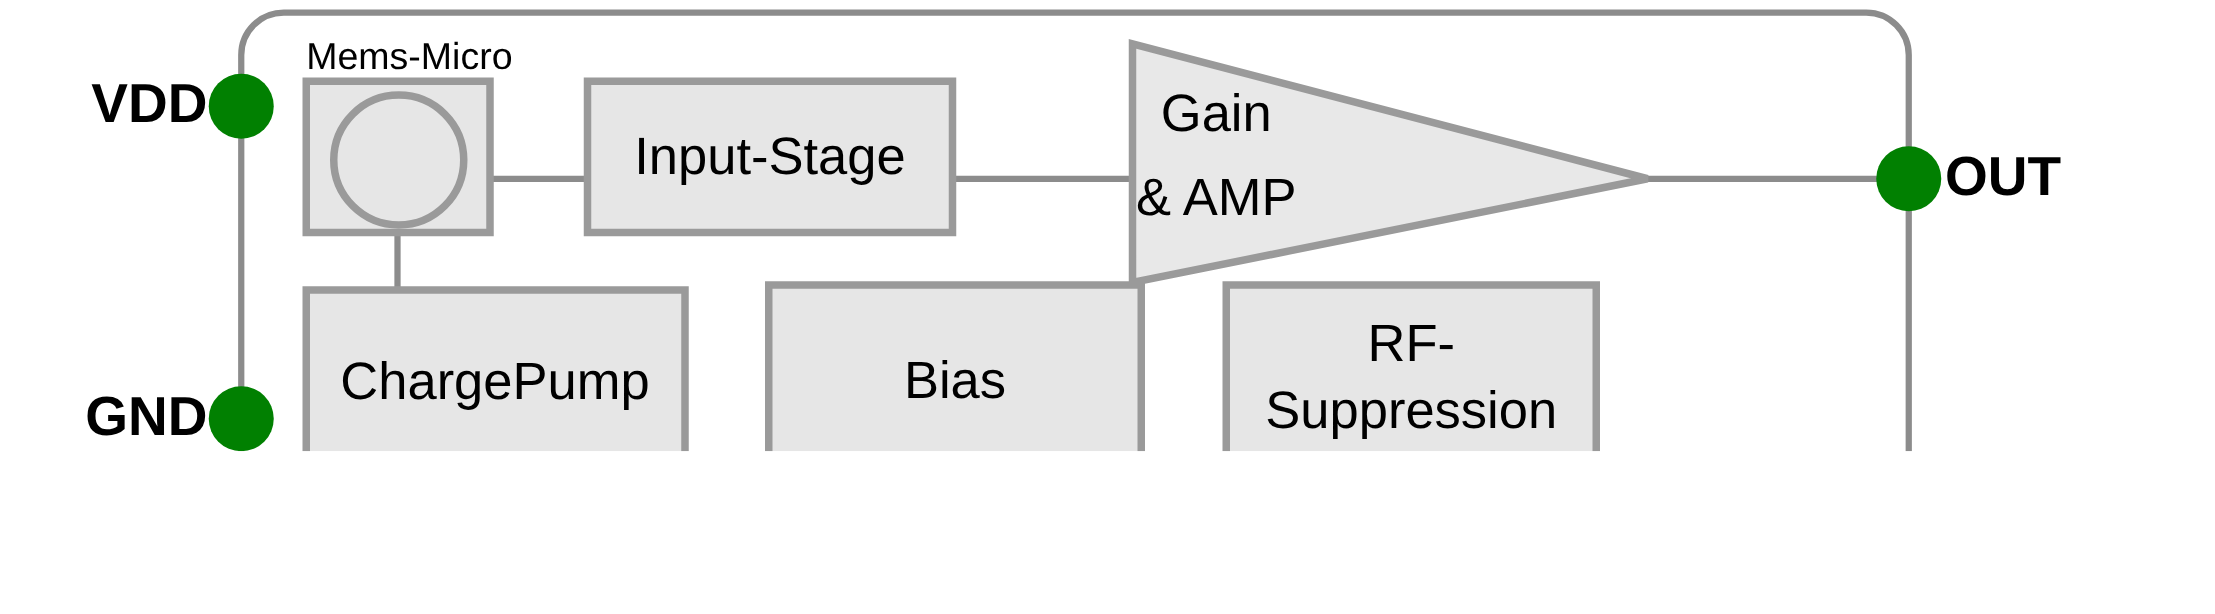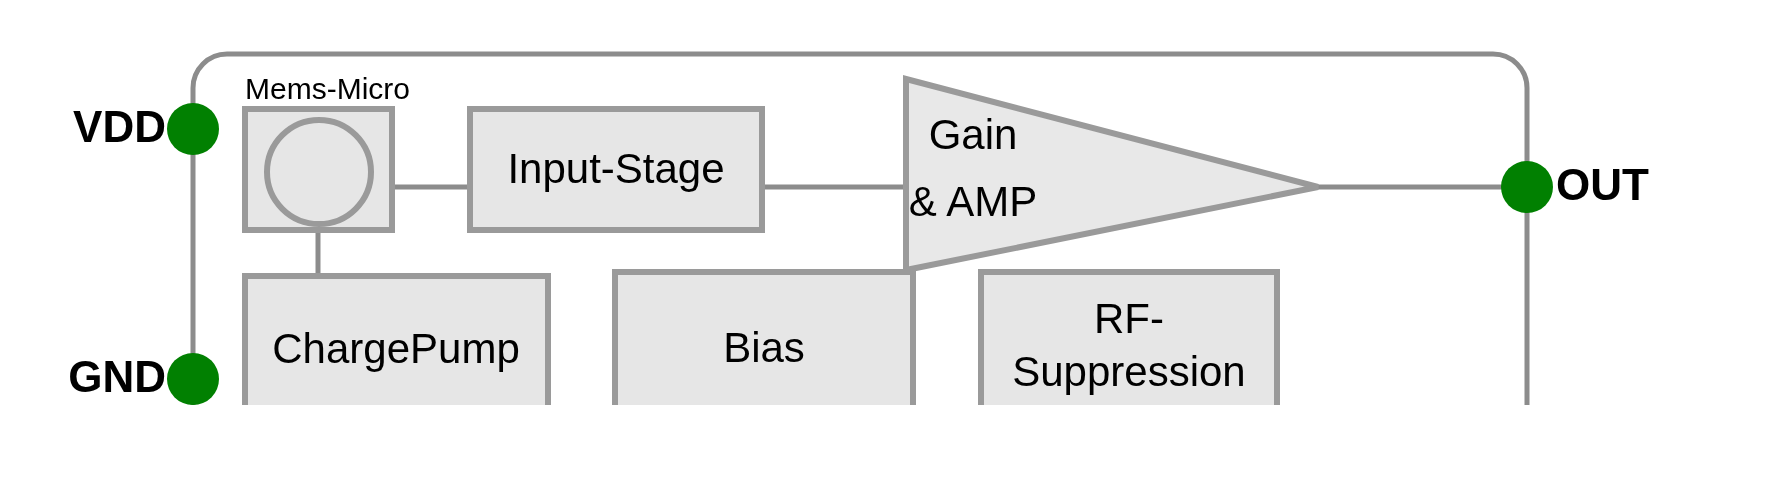--- a/index.html
+++ b/index.html
@@ -10,21 +10,20 @@
   }
   body {
     font-family: "Liberation Sans", sans-serif;
   }
   #canvas {
     position: relative;
     width: 1772px;
     height: 361px;
     background: #ffffff;
     overflow: hidden;
-    margin-top: 44px;
   }
   #diagram-svg {
     position: absolute;
     left: 0;
     top: 0;
     width: 1772px;
     height: 491px;
     display: block;
   }
   .wire {

